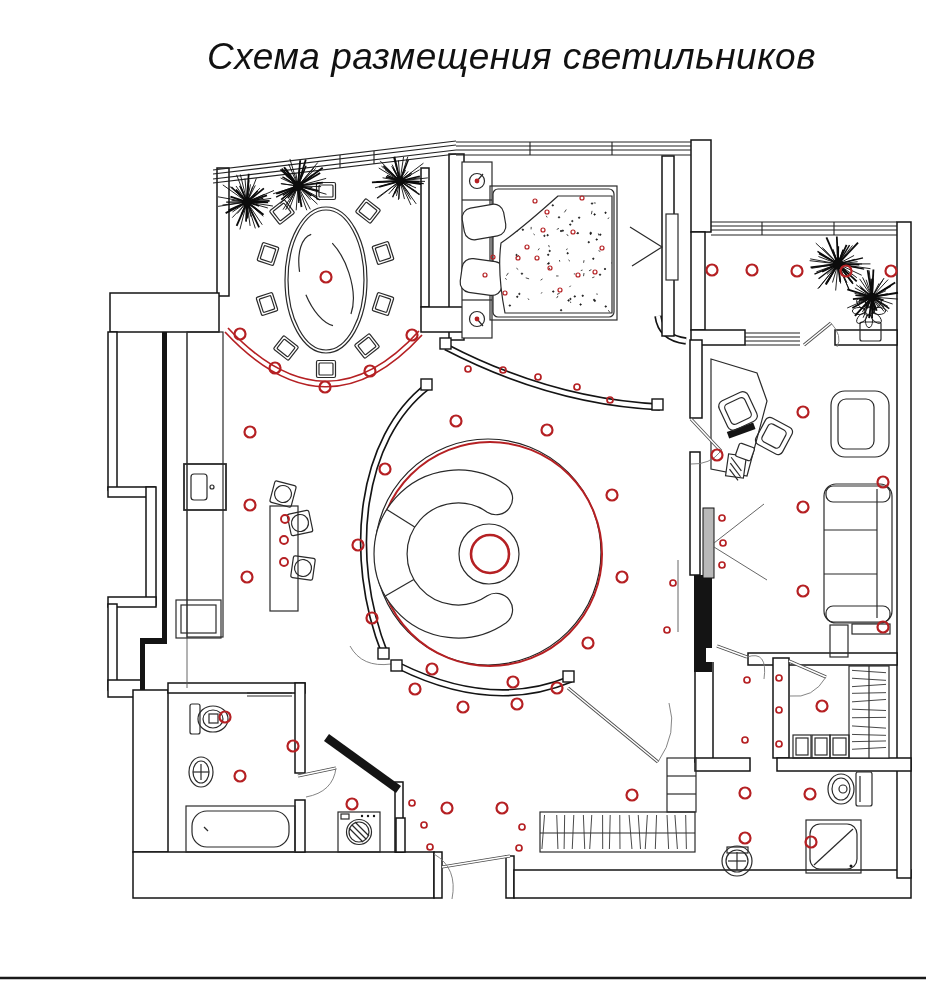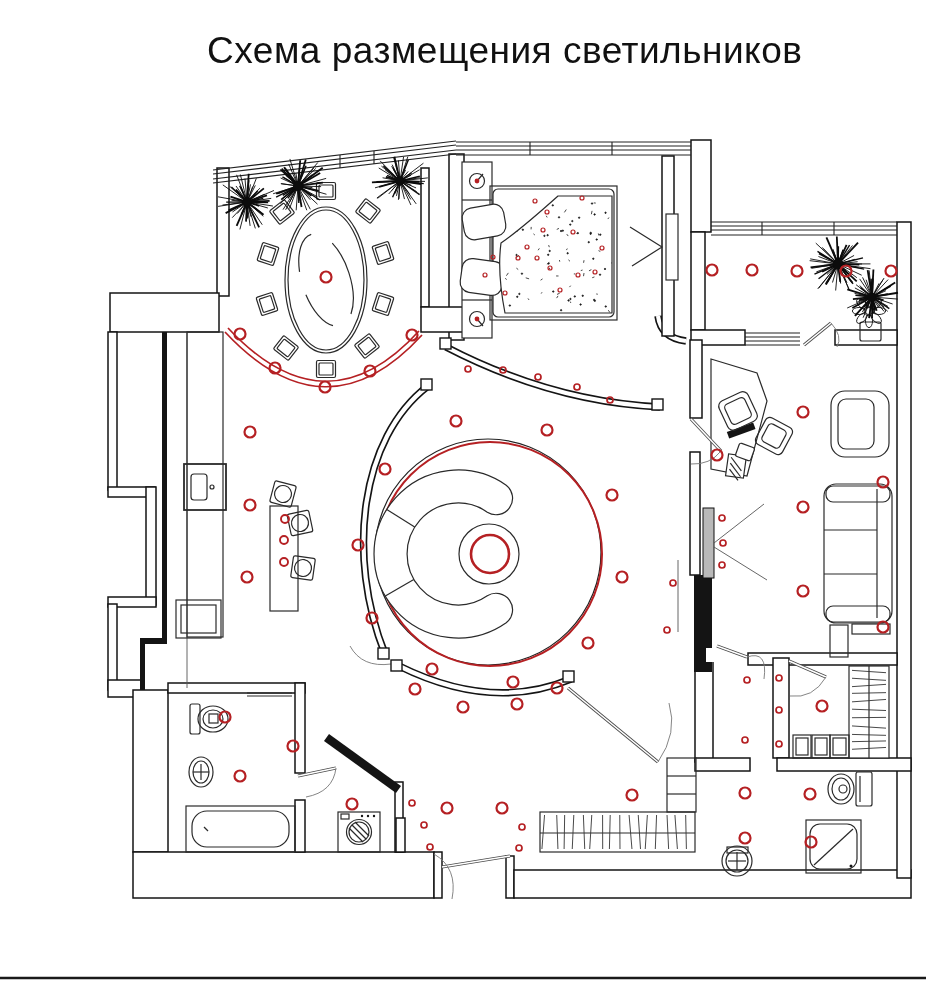--- a/index.html
+++ b/index.html
@@ -1,19 +1,19 @@
 <!DOCTYPE html>
 <html style="--red: #b52023;"><head>
 <meta charset="utf-8">
 <style>
   html,body{margin:0;padding:0;background:#fff;}
   .page{position:relative;width:926px;height:990px;background:#fff;overflow:hidden;
         font-family:"Liberation Sans",sans-serif;}
-  .title{position:absolute;left:207px;top:30px;font-size:37px;color:#111;
-         white-space:nowrap;letter-spacing:.5px;}
+  .title{position:absolute;left:207px;top:36px;font-size:37px;color:#111;
+         white-space:nowrap;letter-spacing:.5px;font-style:italic;}
   svg{position:absolute;left:0;top:0;}
   
   .wrect{fill:#fff;stroke:#141414;stroke-width:1.5;}
   .solid{fill:#141414;stroke:none;}
   .dwall{fill:none;stroke:#141414;stroke-width:7.5;stroke-linecap:butt;}
   .dwall-inner{fill:none;stroke:#ffffff;stroke-width:4.2;stroke-linecap:butt;}
   .dthin{fill:none;stroke:#4a4a4a;stroke-width:3.2;stroke-linecap:butt;}
   .dthin-inner{fill:none;stroke:#ffffff;stroke-width:1.6;stroke-linecap:butt;}
   .win{stroke:#222;stroke-width:1.1;fill:none;}
   .furn{stroke:#2a2a2a;stroke-width:1.2;fill:none;}

